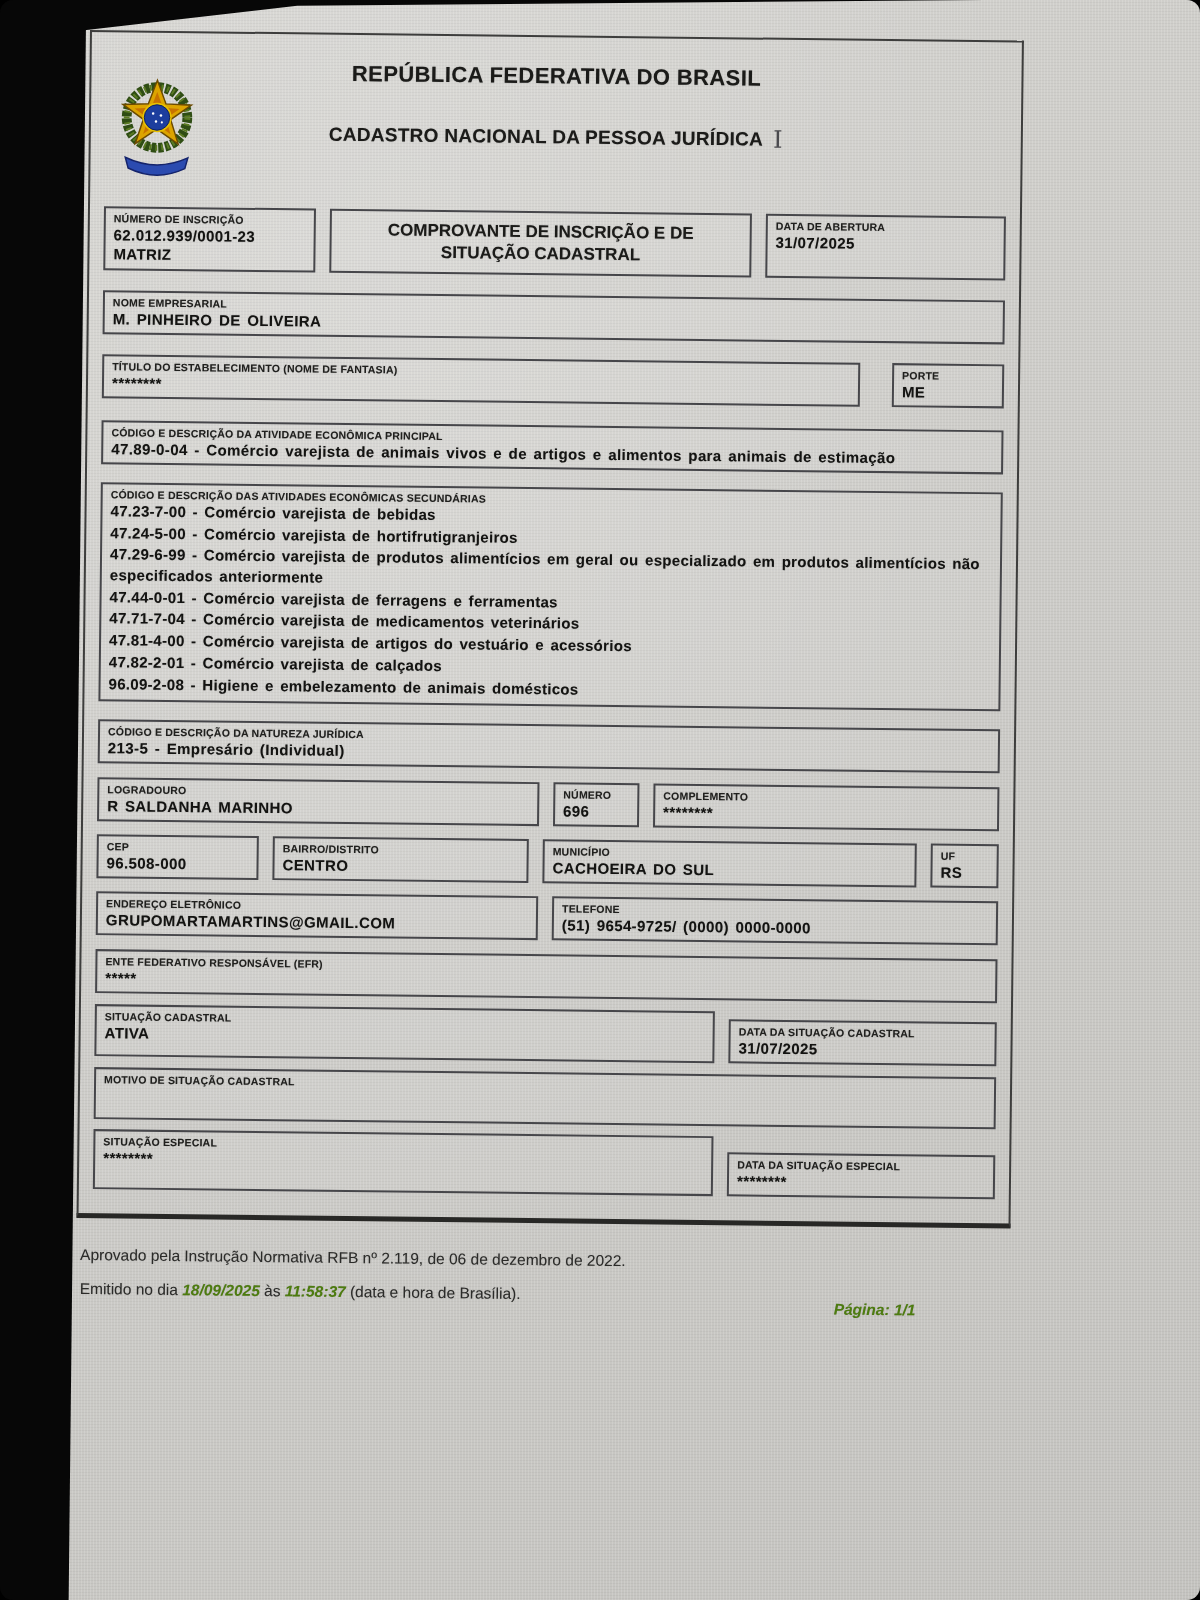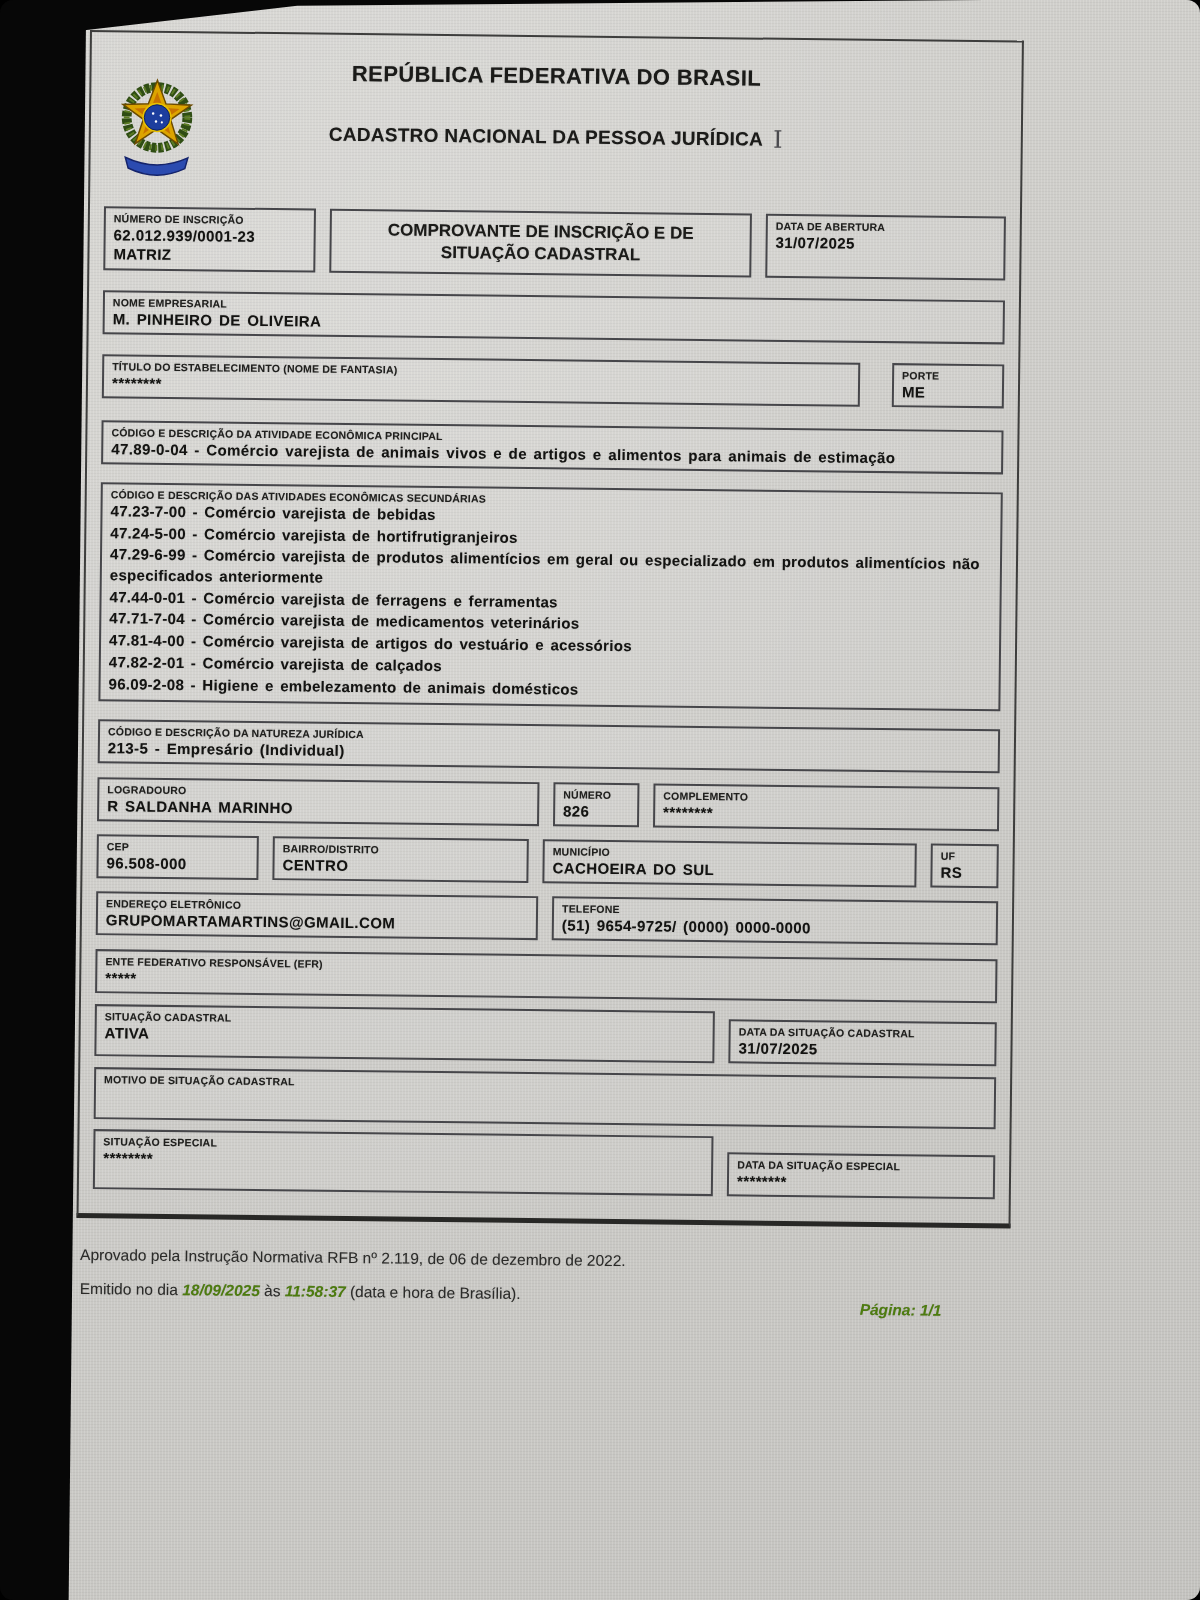--- a/index.html
+++ b/index.html
@@ -73,21 +73,21 @@
   .b-motivo{min-height:52px;}
   .b-sitesp{width:620px;min-height:54px;}
   .b-datasitesp{flex:1;margin-top:16px;min-height:38px;}
 
   .footer{margin-top:28px;padding:0 4px;font-size:15.5px;color:#2b2b29;
       text-shadow:0 0 1px rgba(80,80,80,.35);}
   .f1{margin:0;}
   .f-row{display:flex;justify-content:space-between;align-items:flex-end;margin-top:16px;}
   .f2{margin:0;}
   .f2 b,.pagina{font-weight:bold;color:#4d7c0f;font-style:italic;}
-  .pagina{position:relative;top:12px;margin-right:64px;}
+  .pagina{position:relative;top:12px;margin-right:90px;}
 </style>
 </head>
 <body>
 
 <div class="photo">
   <div class="screen"></div>
 
   <div class="doc">
     <div class="form">
 
@@ -168,21 +168,21 @@
         </div>
       </div>
 
       <div class="row mt14">
         <div class="box b-logradouro">
           <div class="lbl">LOGRADOURO</div>
           <div class="val">R SALDANHA MARINHO</div>
         </div>
         <div class="box b-numero">
           <div class="lbl">NÚMERO</div>
-          <div class="val">826</div>
+          <div class="val">696</div>
         </div>
         <div class="box b-compl">
           <div class="lbl">COMPLEMENTO</div>
           <div class="val">********</div>
         </div>
       </div>
 
       <div class="row mt13">
         <div class="box b-cep">
           <div class="lbl">CEP</div>

